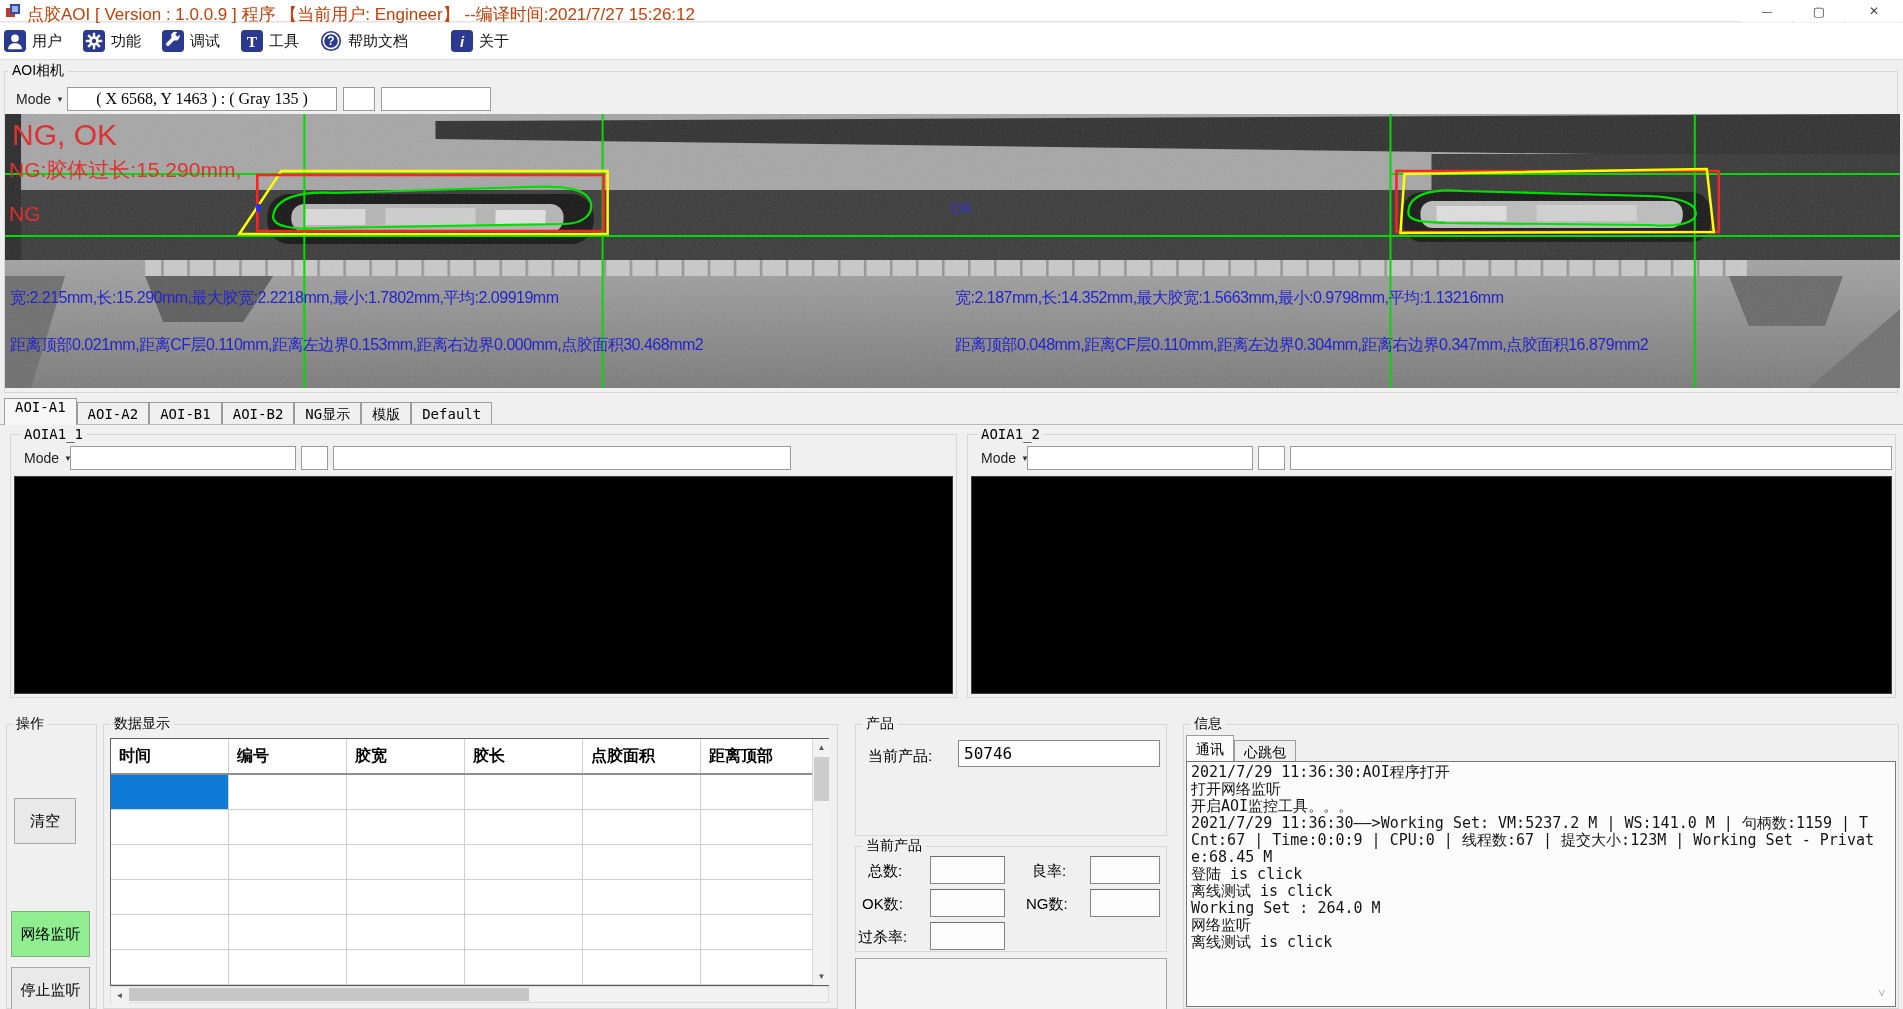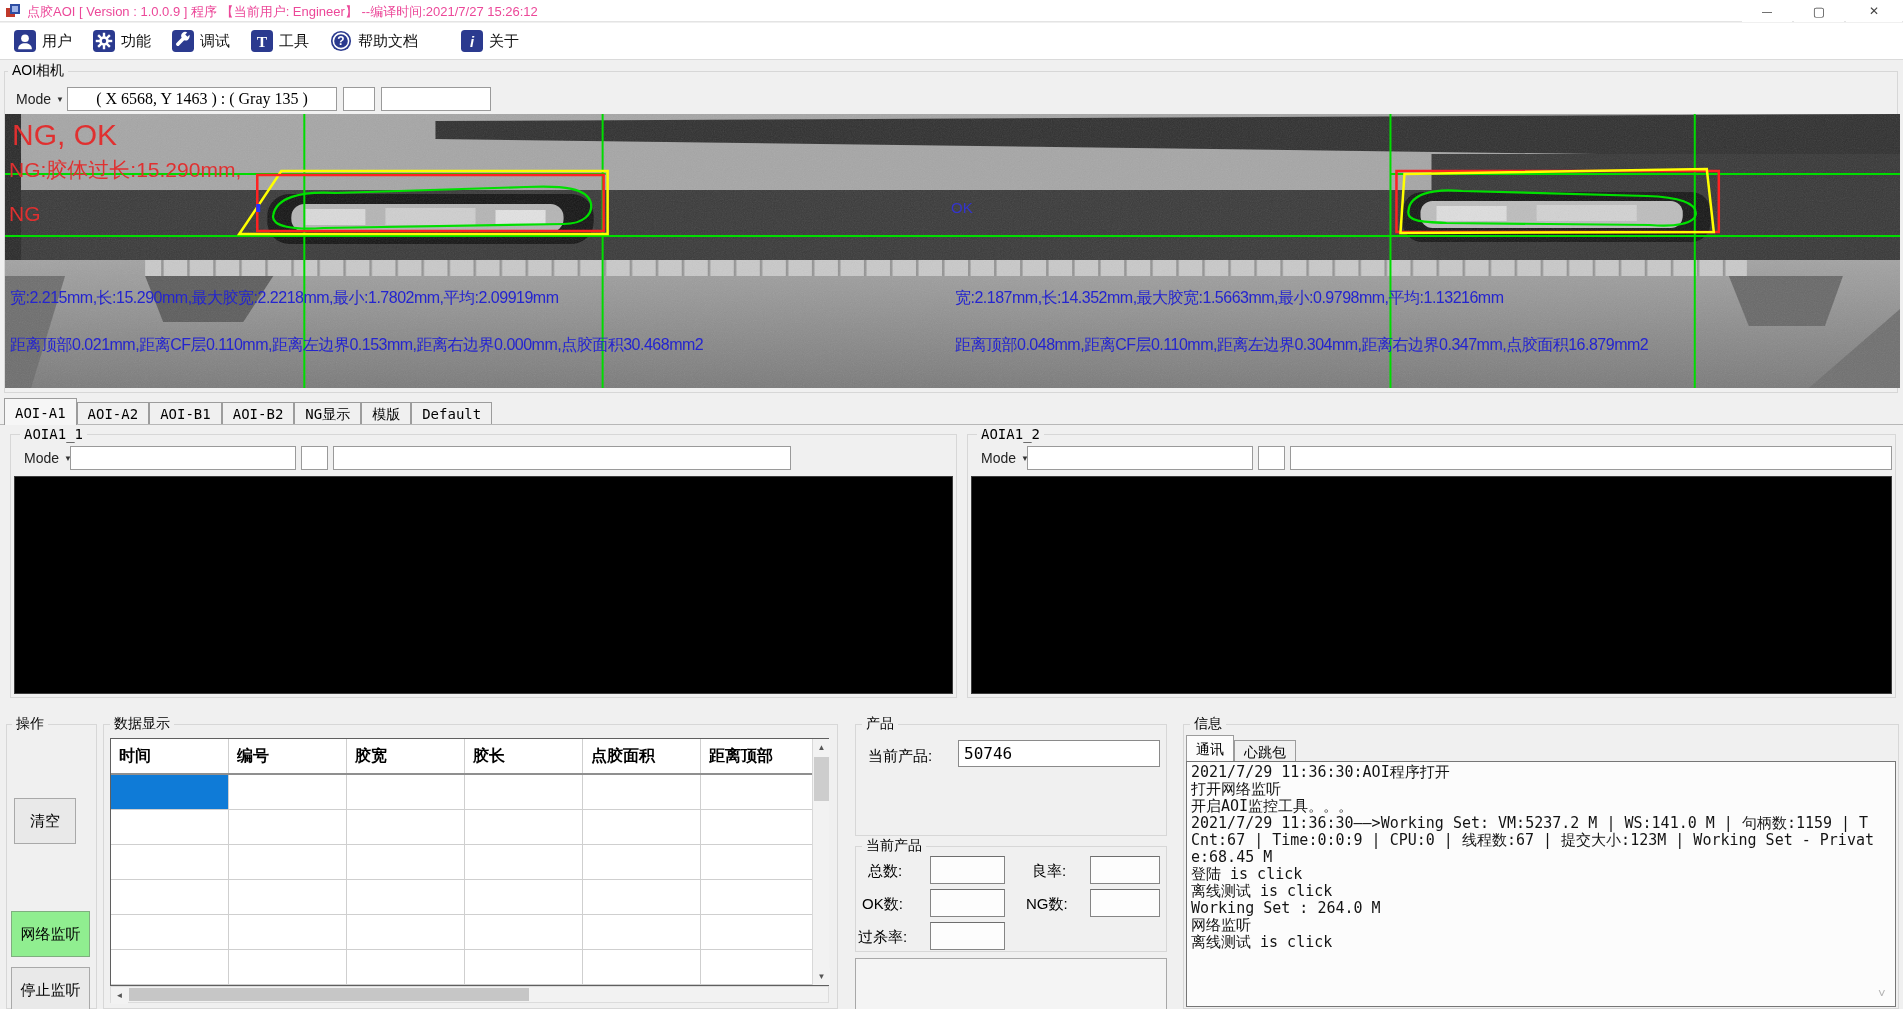--- a/index.html
+++ b/index.html
@@ -5,31 +5,31 @@
   *{box-sizing:border-box;margin:0;padding:0}
   html,body{background:#c9c9c9}
   #app{position:relative;width:1903px;height:1009px;background:#f0f0f0;overflow:hidden;
        font-family:"Liberation Sans",sans-serif;color:#000}
   .abs{position:absolute}
   .serif{font-family:"Liberation Serif",serif}
 
   
   #titlebar{left:0;top:0;width:1903px;height:22px;background:#fff;border-bottom:1px solid #e4e4e4}
   #appicon{left:5px;top:3px;width:16px;height:16px}
-  #apptitle{left:27px;top:3px;font-size:13px;color:#ec4899;white-space:nowrap}
+  #apptitle{left:27px;top:3px;font-size:17px;color:#c2410c;white-space:nowrap}
   .winbtn{top:0;height:22px;width:50px;display:flex;align-items:center;justify-content:center;
           color:#444;font-size:12px;background:#fff}
   #btn-min{left:1742px}#btn-max{left:1794px}#btn-close{left:1846px;width:56px}
   .winbtn.minimize::before{content:"—";font-size:10px}
   .winbtn.maximize::before{content:"▢";font-size:13px}
   .winbtn.close::before{content:"✕";font-size:12px}
 
   
   #toolbar{left:0;top:23px;width:1903px;height:37px;background:#fff;border-bottom:1px solid #dadada;
-           display:flex;align-items:center;padding-left:10px;gap:13px}
+           display:flex;align-items:center;padding-left:0;gap:13px}
   .tb-item{display:flex;align-items:center;gap:6px;padding:2px 4px;cursor:default}
   .tb-item:last-child{margin-left:22px}
   .tb-icon{width:22px;height:22px;display:inline-block}
   .tb-icon svg{width:22px;height:22px;display:block}
   .tb-label{font-size:15px;color:#111}
 
   
   .grouplabel{position:absolute;font-size:14px;background:#f0f0f0;padding:0 4px;z-index:3;white-space:nowrap}
   .groupbox{position:absolute;border:1px solid #d7d7d7}
   #camGroup{left:4px;top:71px;width:1894px;height:322px}
@@ -52,21 +52,21 @@
   #ovNG{left:4px;top:89px;font-size:21px}
   #ovOK{left:946px;top:86px;font-size:15px}
   .measure{font-size:16px;letter-spacing:-0.5px}
   #lm1{left:5px;top:176px}#lm2{left:5px;top:223px}
   #rm1{left:950px;top:176px}#rm2{left:950px;top:223px}
 
   
   #viewtabs{left:4px;top:398px;display:flex;align-items:flex-start;z-index:2}
   .vtab{font-family:"DejaVu Sans Mono",monospace;font-size:14px;background:#f0f0f0;
         border:1px solid #9c9c9c;border-bottom:none;padding:3px 10px 4px;margin-top:4px;height:22px;cursor:default}
-  .vtab.active{background:#f6f6f6;margin-top:0;height:27px;padding-top:6px;position:relative;z-index:3}
+  .vtab.active{background:#f6f6f6;margin-top:0;height:27px;padding-top:0;position:relative;z-index:3}
   #tabline{left:0;top:424px;width:1903px;height:1px;background:#b7b7b7}
 
   
   #sub1{left:10px;top:434px;width:947px;height:264px}
   #sub2{left:967px;top:434px;width:929px;height:264px}
   #sub1Label{left:20px;top:426px}#sub2Label{left:977px;top:426px}
   .sublabel{font-family:"DejaVu Sans Mono",monospace;font-size:14px}
   #modeS1{left:18px;top:446px;width:50px}#modeS2{left:975px;top:446px;width:50px}
   #s1b1{left:70px;top:446px;width:226px}#s1b2{left:301px;top:446px;width:27px}#s1b3{left:333px;top:446px;width:458px}
   #s2b1{left:1027px;top:446px;width:226px}#s2b2{left:1258px;top:446px;width:27px}#s2b3{left:1290px;top:446px;width:602px}

